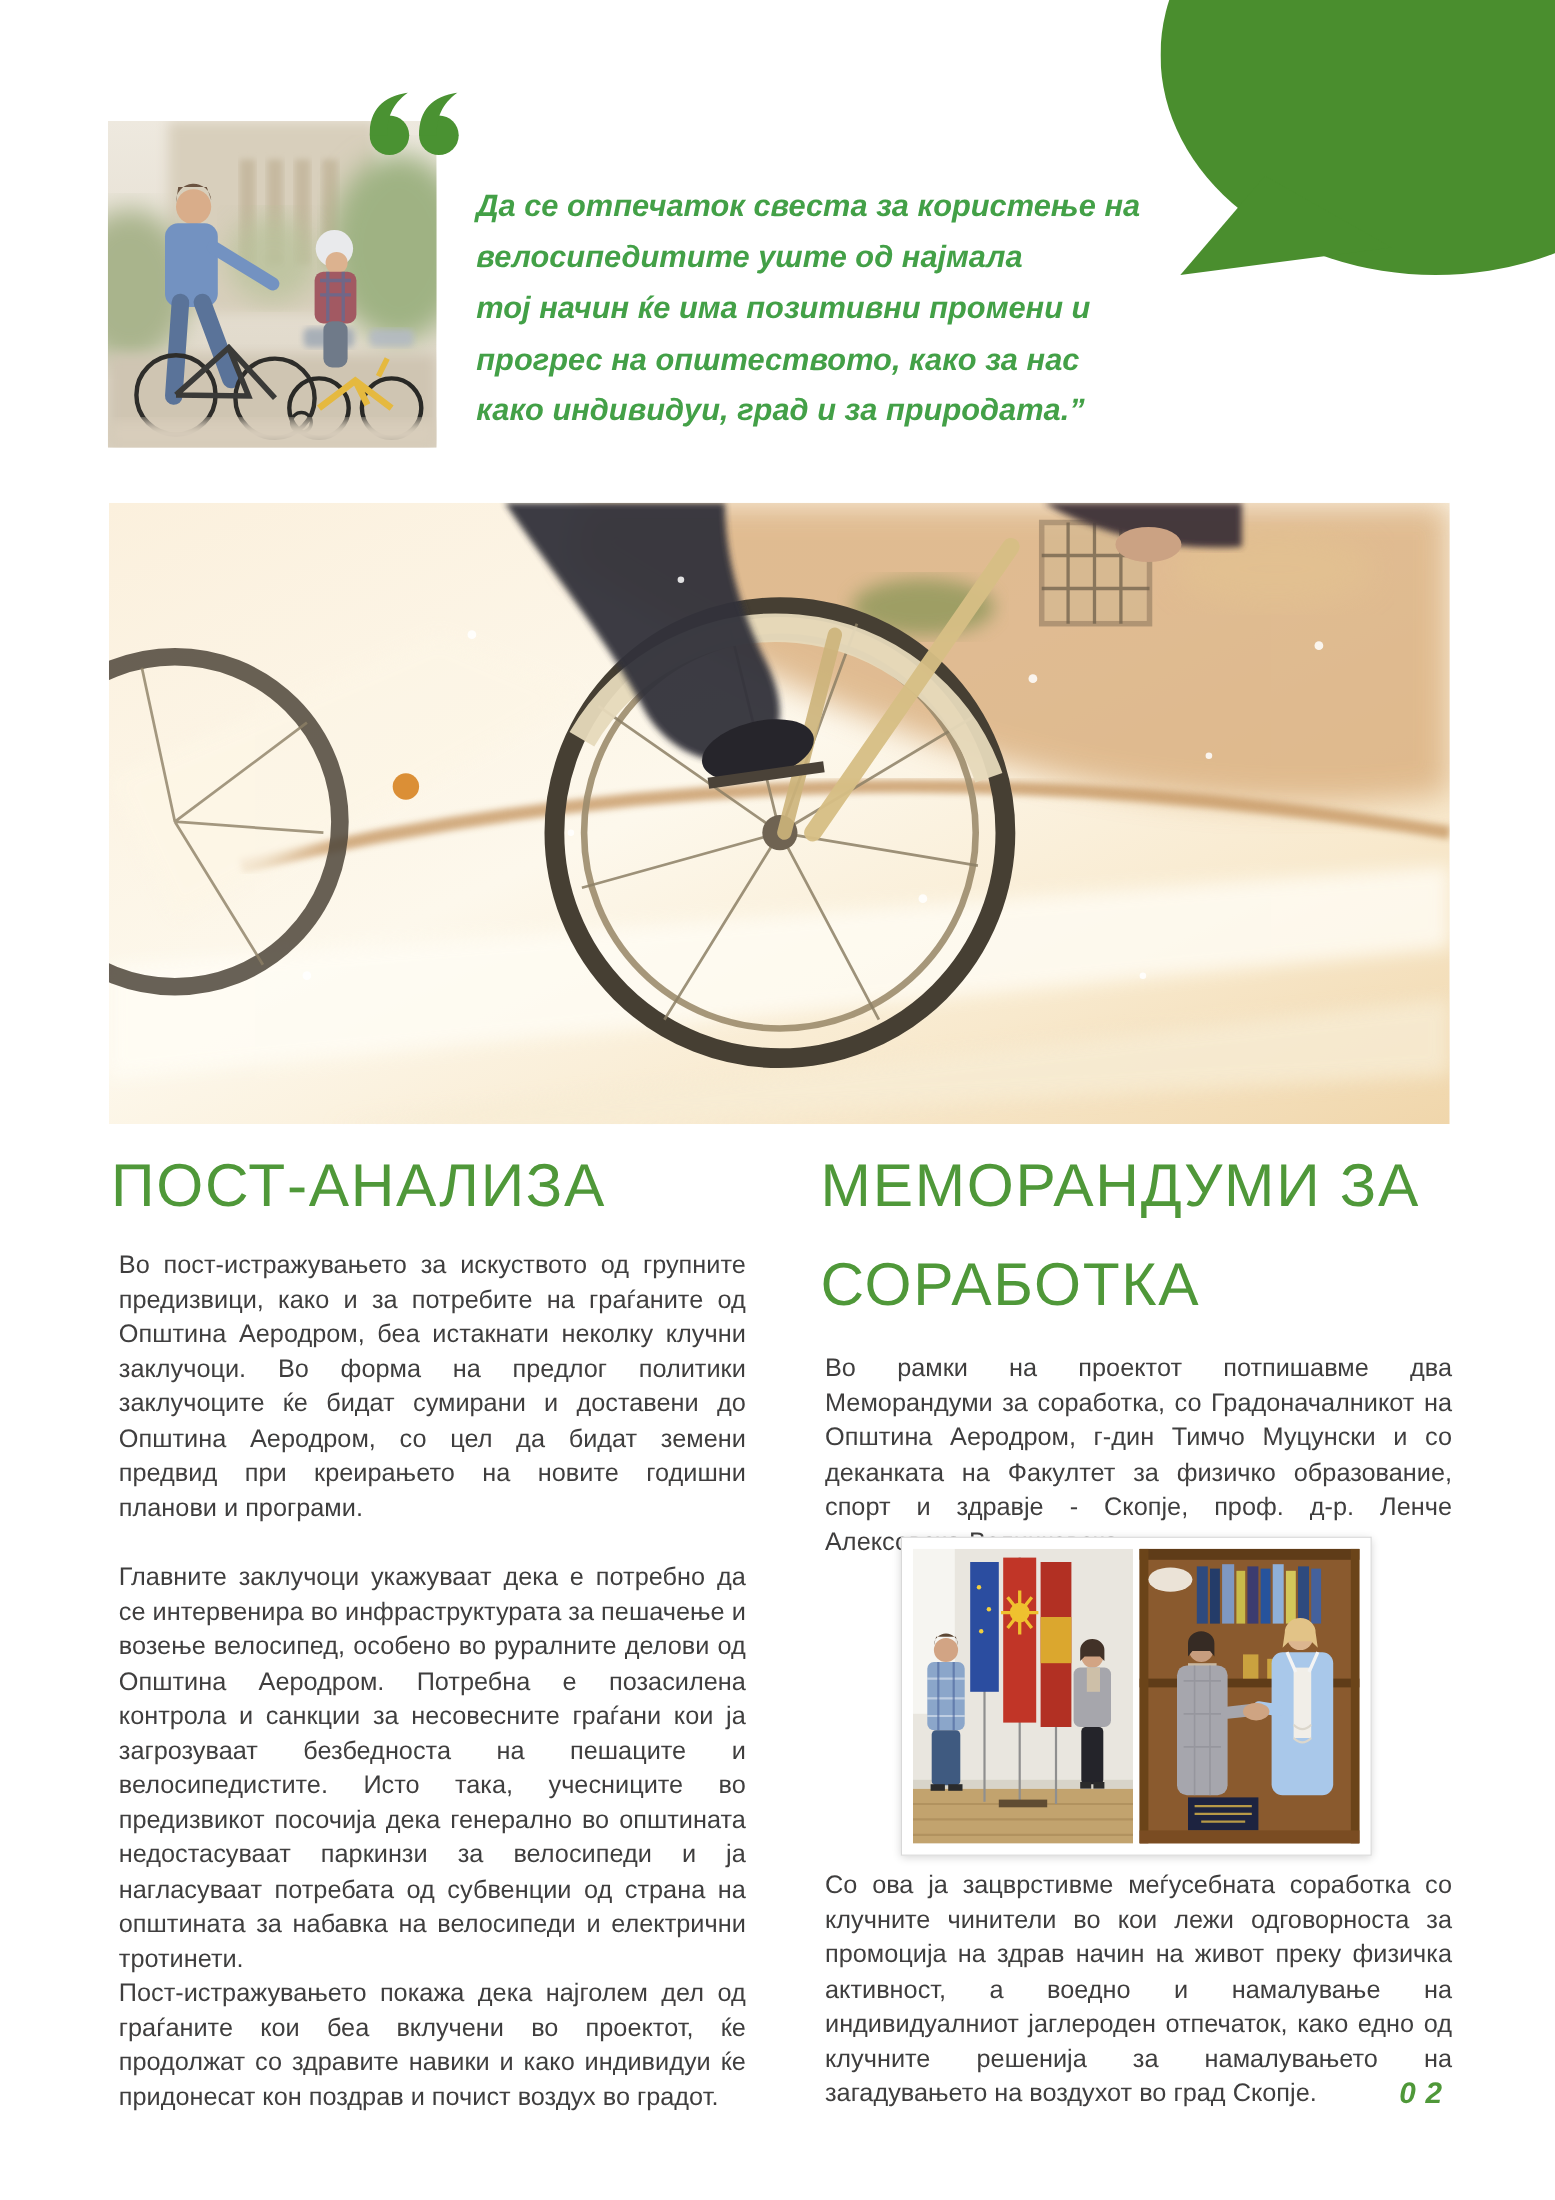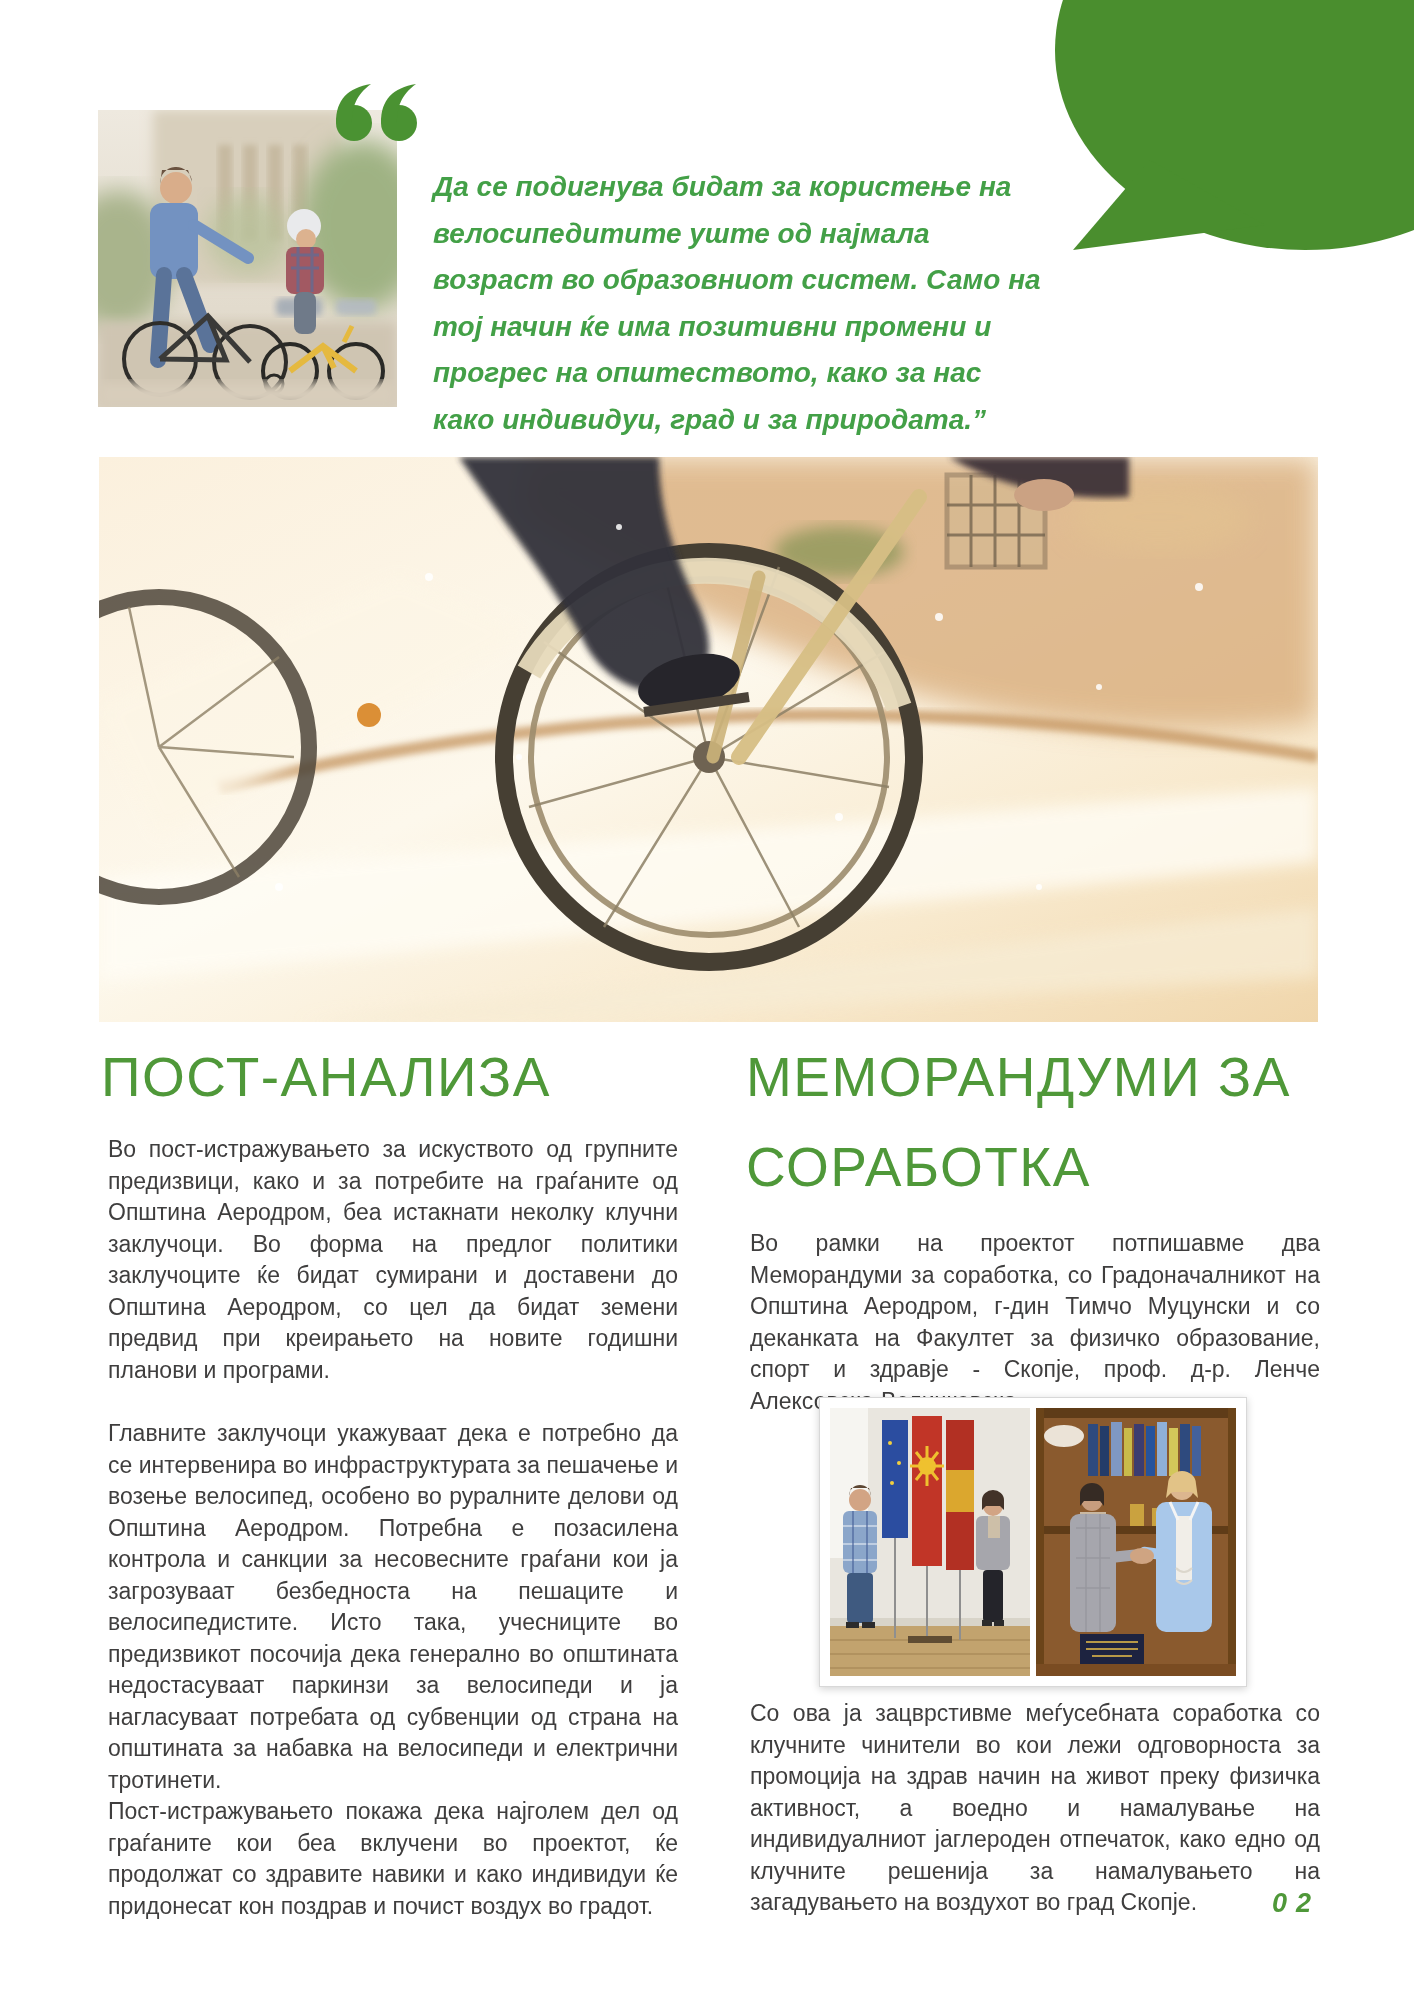--- a/index.html
+++ b/index.html
@@ -112,23 +112,22 @@
       <circle cx="18" cy="39" r="18"></circle>
       <path d="M0,39 C0,15 12,4 35,0 C20,11 16,23 16,39 Z"></path>
       <g transform="translate(45,0)">
         <circle cx="18" cy="39" r="18"></circle>
         <path d="M0,39 C0,15 12,4 35,0 C20,11 16,23 16,39 Z"></path>
       </g>
     </g>
   </svg>
 
   <div class="quote">
-    <div>Да се подигнува бидат за користење на</div>
+    <div>Да се отпечаток свеста за користење на</div>
     <div>велосипедитите уште од најмала</div>
-    <div>возраст во образовниот систем. Само на</div>
     <div>тој начин ќе има позитивни промени и</div>
     <div>прогрес на општеството, како за нас</div>
     <div>како индивидуи, град и за природата.”</div>
   </div>
 
   <svg class="bubble" width="359" height="300" viewBox="0 0 359 300">
     <g fill="#4a8e2e">
       <ellipse cx="250" cy="50" rx="250" ry="200"></ellipse>
       <polygon points="18,250 95,160 210,225"></polygon>
     </g>

